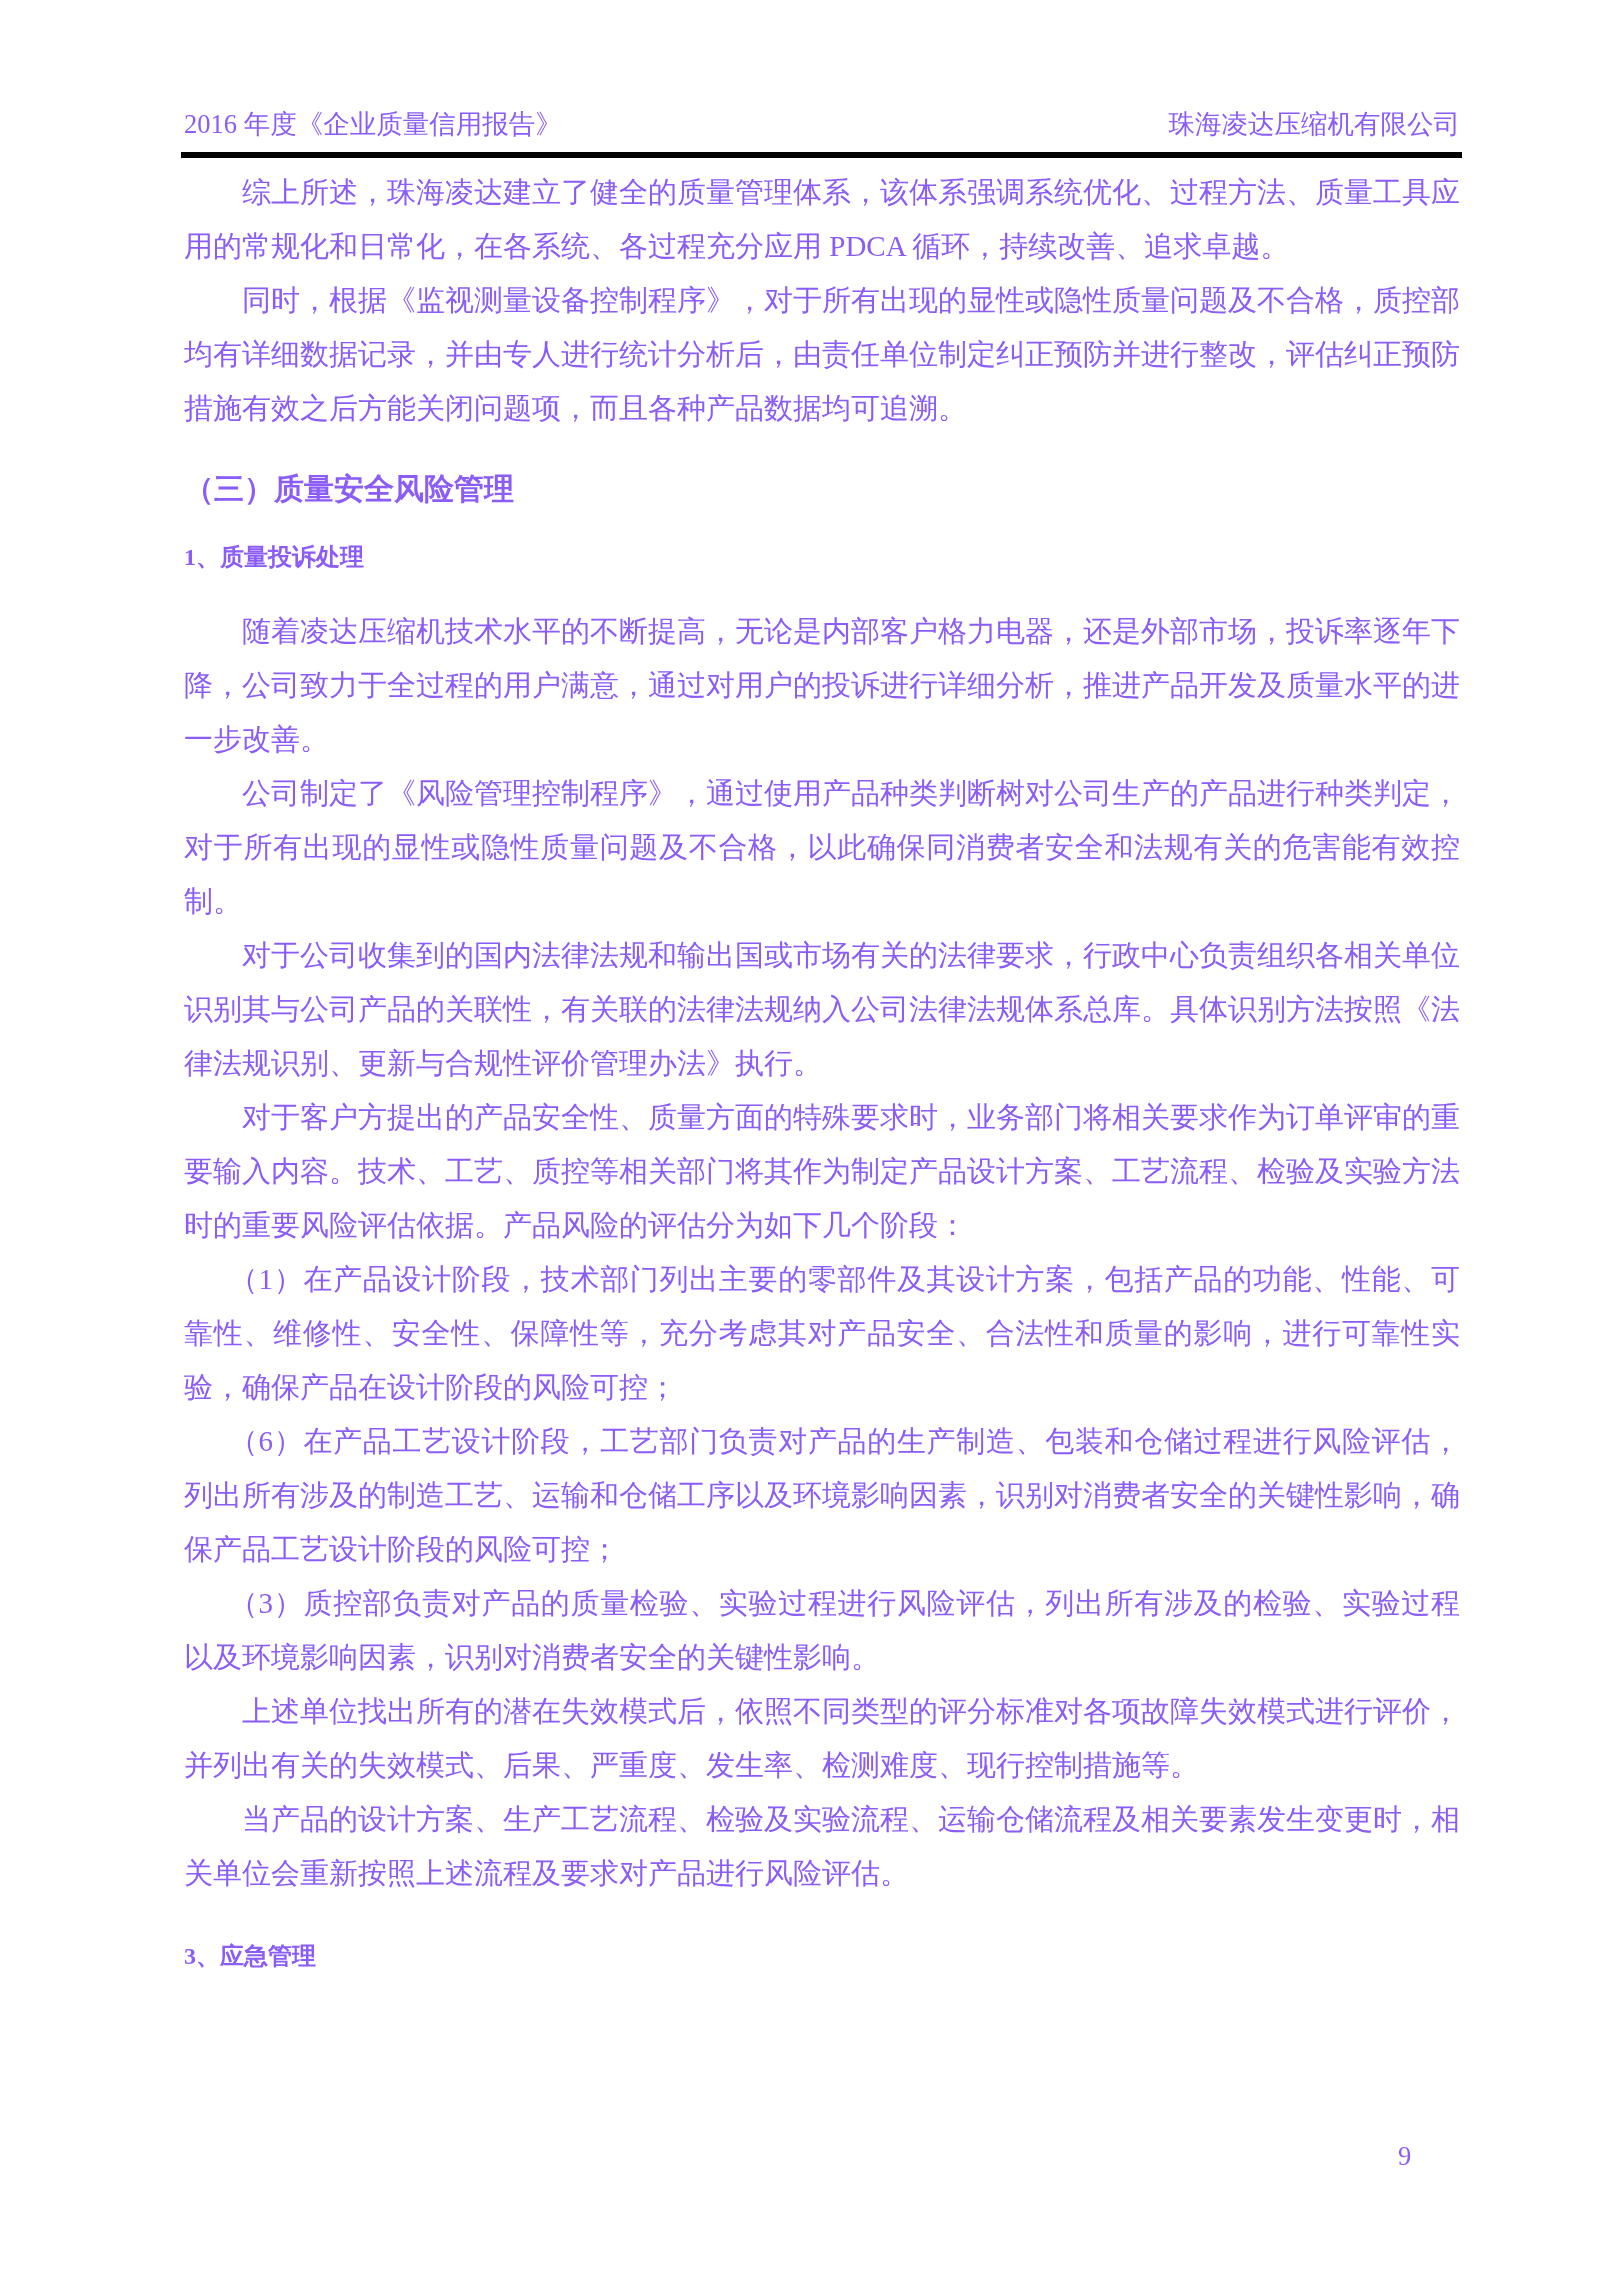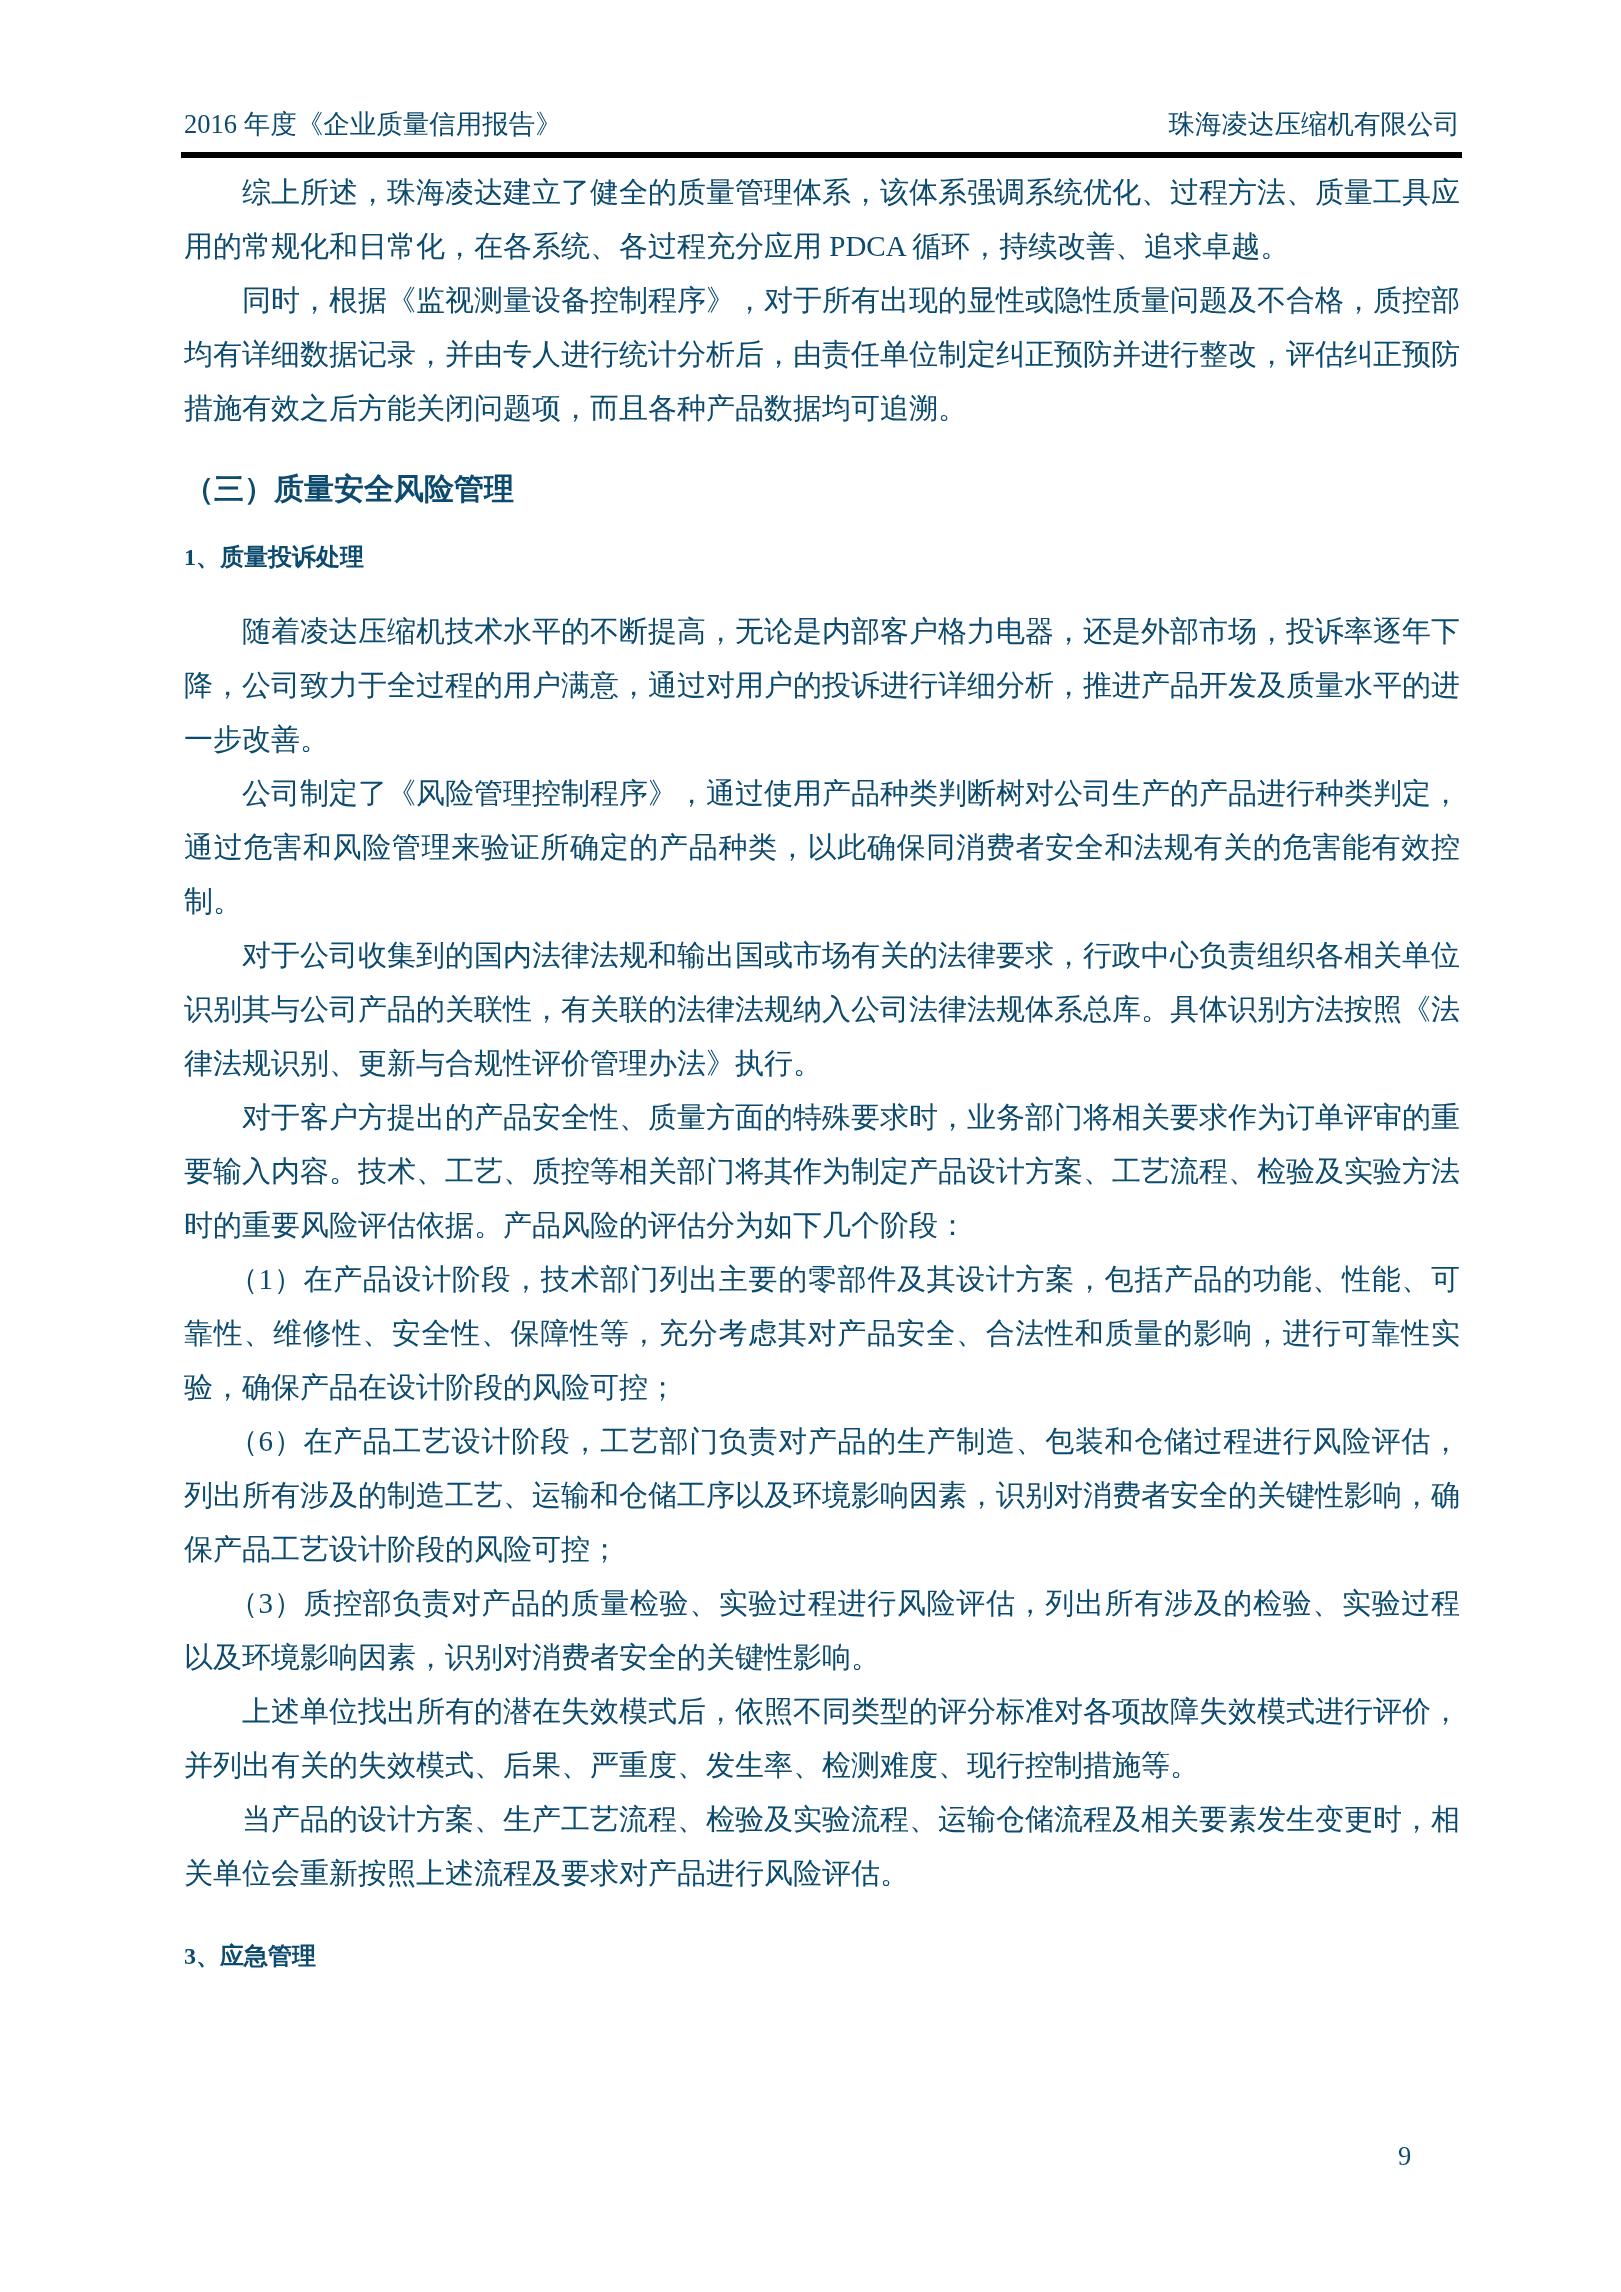--- a/index.html
+++ b/index.html
@@ -5,21 +5,21 @@
   html, body {
     margin: 0;
     padding: 0;
     background: #ffffff;
   }
   .page {
     position: relative;
     width: 1621px;
     height: 2293px;
     background: #ffffff;
-    color: #0c4a6e;
+    color: #8b5cf6;
     font-family: "Liberation Serif", "DejaVu Serif", serif;
     overflow: hidden;
   }
   .page-header {
     position: absolute;
     left: 184px;
     top: 106px;
     width: 1276px;
     display: flex;
     justify-content: space-between;
@@ -87,21 +87,21 @@
   </div>
 
   <div class="header-divider"></div>
 
   <div class="document-body">
     <p class="para">综上所述，珠海凌达建立了健全的质量管理体系，该体系强调系统优化、过程方法、质量工具应用的常规化和日常化，在各系统、各过程充分应用 PDCA 循环，持续改善、追求卓越。</p>
     <p class="para">同时，根据《监视测量设备控制程序》，对于所有出现的显性或隐性质量问题及不合格，质控部均有详细数据记录，并由专人进行统计分析后，由责任单位制定纠正预防并进行整改，评估纠正预防措施有效之后方能关闭问题项，而且各种产品数据均可追溯。</p>
     <p class="h-sec">（三）质量安全风险管理</p>
     <p class="h-sub mt14 mb20">1、质量投诉处理</p>
     <p class="para">随着凌达压缩机技术水平的不断提高，无论是内部客户格力电器，还是外部市场，投诉率逐年下降，公司致力于全过程的用户满意，通过对用户的投诉进行详细分析，推进产品开发及质量水平的进一步改善。</p>
-    <p class="para">公司制定了《风险管理控制程序》，通过使用产品种类判断树对公司生产的产品进行种类判定，通过危害和风险管理来验证所确定的产品种类，以此确保同消费者安全和法规有关的危害能有效控制。</p>
+    <p class="para">公司制定了《风险管理控制程序》，通过使用产品种类判断树对公司生产的产品进行种类判定，对于所有出现的显性或隐性质量问题及不合格，以此确保同消费者安全和法规有关的危害能有效控制。</p>
     <p class="para">对于公司收集到的国内法律法规和输出国或市场有关的法律要求，行政中心负责组织各相关单位识别其与公司产品的关联性，有关联的法律法规纳入公司法律法规体系总库。具体识别方法按照《法律法规识别、更新与合规性评价管理办法》执行。</p>
     <p class="para">对于客户方提出的产品安全性、质量方面的特殊要求时，业务部门将相关要求作为订单评审的重要输入内容。技术、工艺、质控等相关部门将其作为制定产品设计方案、工艺流程、检验及实验方法时的重要风险评估依据。产品风险的评估分为如下几个阶段：</p>
     <p class="para-num">（1）在产品设计阶段，技术部门列出主要的零部件及其设计方案，包括产品的功能、性能、可靠性、维修性、安全性、保障性等，充分考虑其对产品安全、合法性和质量的影响，进行可靠性实验，确保产品在设计阶段的风险可控；</p>
     <p class="para-num">（6）在产品工艺设计阶段，工艺部门负责对产品的生产制造、包装和仓储过程进行风险评估，列出所有涉及的制造工艺、运输和仓储工序以及环境影响因素，识别对消费者安全的关键性影响，确保产品工艺设计阶段的风险可控；</p>
     <p class="para-num">（3）质控部负责对产品的质量检验、实验过程进行风险评估，列出所有涉及的检验、实验过程以及环境影响因素，识别对消费者安全的关键性影响。</p>
     <p class="para">上述单位找出所有的潜在失效模式后，依照不同类型的评分标准对各项故障失效模式进行评价，并列出有关的失效模式、后果、严重度、发生率、检测难度、现行控制措施等。</p>
     <p class="para">当产品的设计方案、生产工艺流程、检验及实验流程、运输仓储流程及相关要素发生变更时，相关单位会重新按照上述流程及要求对产品进行风险评估。</p>
     <p class="h-sub mt30">3、应急管理</p>
   </div>
 

